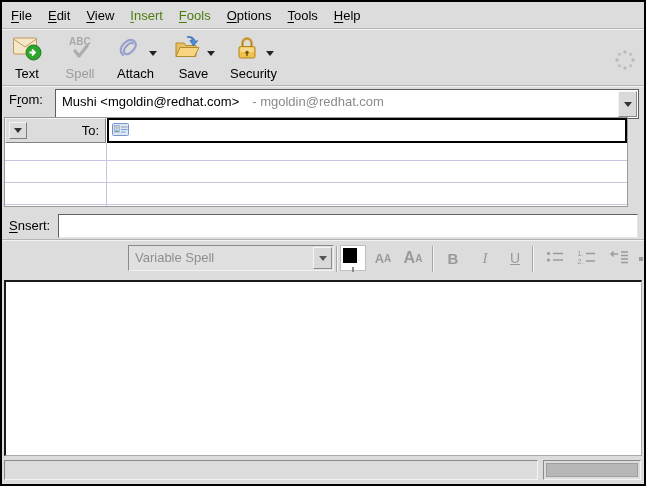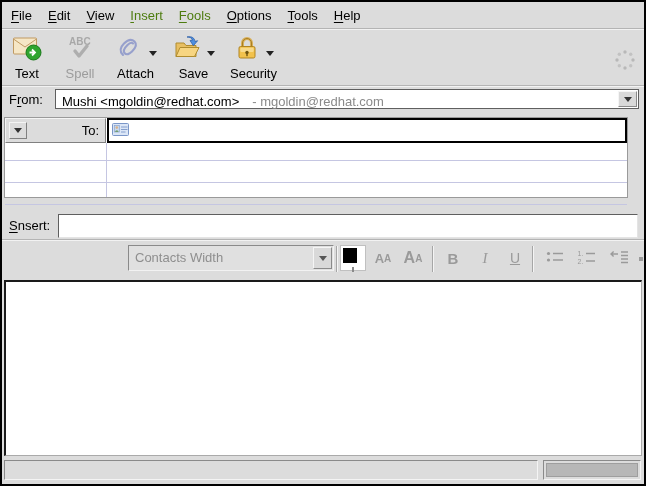--- a/index.html
+++ b/index.html
@@ -26,32 +26,32 @@
   .tbtn { display:flex; flex-direction:column; align-items:center; min-width:38px; }
   .tbtn .icon-row { display:flex; align-items:flex-end; gap:5px; height:31px; }
   .tbtn .tlabel { margin-top:1px; line-height:15px; }
   .tbtn.disabled .tlabel { color:#9c9c9c; }
   .dd-arrow { width:0; height:0; border-left:4px solid transparent; border-right:4px solid transparent;
               border-top:5px solid #222; margin-bottom:9px; }
   .spinner { position:absolute; right:7px; top:46px; }
 
   
   .from-label { position:absolute; left:7px; top:90px; }
-  .from-combo { position:absolute; left:53px; right:5px; top:87px; height:20px;
+  .from-combo { position:absolute; left:53px; right:5px; top:87px; height:30px;
                 background:#fff; border:1px solid #5f5f5f;padding-left:48px; }
   .from-text { position:absolute; left:6px; top:0; line-height:23px; white-space:nowrap; }
   .from-secondary { color:#8a8a8a; margin-left:13px; }
   .combo-arrow-btn { position:absolute; right:1px; top:1px; bottom:1px; width:19px;
                      background:#d9d9d9; border:1px solid; border-color:#f5f5f5 #8a8a8a #8a8a8a #f5f5f5;
                      display:flex; align-items:center; justify-content:center; }
   .chev { width:0; height:0; border-left:4px solid transparent; border-right:4px solid transparent;
           border-top:5px solid #333; }
 
   
-  .to-grid { position:absolute; left:2px; right:16px; top:115px; height:81px;
+  .to-grid { position:absolute; left:2px; right:16px; top:115px; height:90px;
              background:#fff; border:1px solid #9a9a9a; }
   .to-hline { position:absolute; left:0; right:0; height:1px; background:#c5c6e2; }
   .to-vline { position:absolute; left:101px; top:25px; bottom:0; width:1px; background:#c5c6e2; }
   .to-btn { position:absolute; left:0; top:0; width:101px; height:25px; background:#dcdcdc;
             border:1px solid; border-color:#f4f4f4 #808080 #808080 #f4f4f4; }
   .to-mini-dd { position:absolute; left:3px; top:3px; width:18px; height:17px; background:#dcdcdc;
                 border:1px solid; border-color:#f4f4f4 #808080 #808080 #f4f4f4;
                 display:flex; align-items:center; justify-content:center; }
   .to-btn-label { position:absolute; right:6px; top:4px; }
   .addr-cell { position:absolute; left:102px; right:0; top:0; height:25px;
@@ -244,21 +244,21 @@
 
   <span class="subject-label"><span class="mn">S</span><span>nsert:</span></span>
   <input class="subject-entry" type="text" value="" style="">
 
   <div class="groove" style="top:237px;"></div>
 
   <div class="fmtbar">
 
 
     <div class="fcombo" style="left:126px; width:206px;">
-      <span class="ftext">Contacts Width</span>
+      <span class="ftext">Variable Spell</span>
       <div class="combo-arrow-btn">
         <span class="chev"></span>
       </div>
     </div>
 
     <div class="vsep" style="left:334px;"></div>
 
     <div class="color-widget">
       <div class="color-swatch"></div>
       <div class="color-dd-tick"></div>

